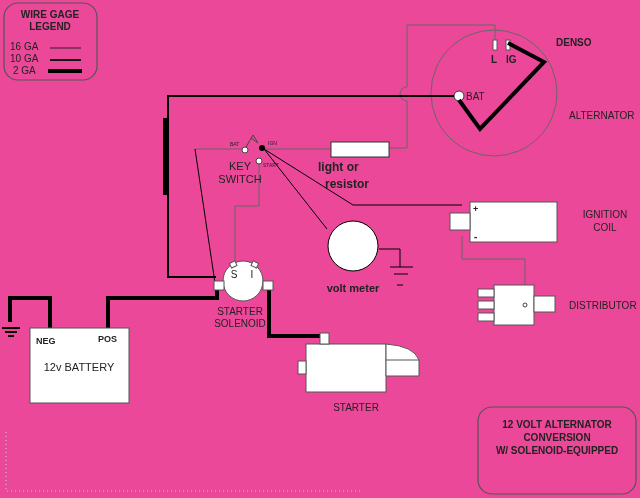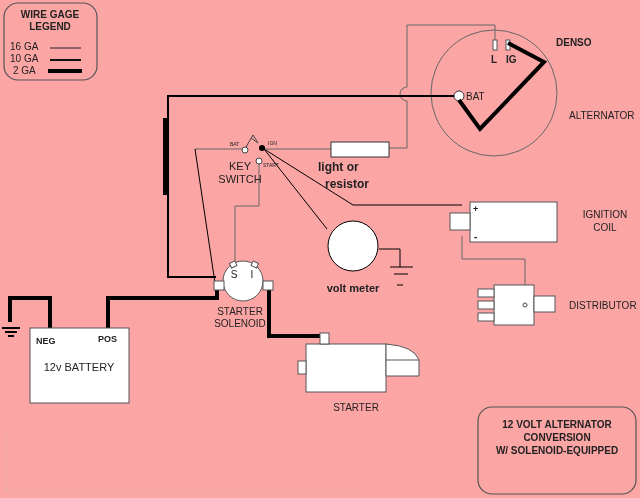--- a/index.html
+++ b/index.html
@@ -1,16 +1,16 @@
 <!DOCTYPE html>
 <html><head>
   <meta charset="utf-8">
   <style>
     html, body { margin: 0; padding: 0; background: #ffffff; }
-    #stage { position: relative; width: 640px; height: 498px; overflow: hidden; background: #fca5a5; }
+    #stage { position: relative; width: 640px; height: 498px; overflow: hidden; background: #ec4899; }
     svg { position: absolute; left: 0; top: 0; }
     .t { font-family: "Liberation Sans", sans-serif; fill: #222; }
     .b { font-weight: bold; }
   </style>
 </head>
 <body>
 
 <div id="stage">
 <svg width="640" height="498" viewBox="0 0 640 498">
 

